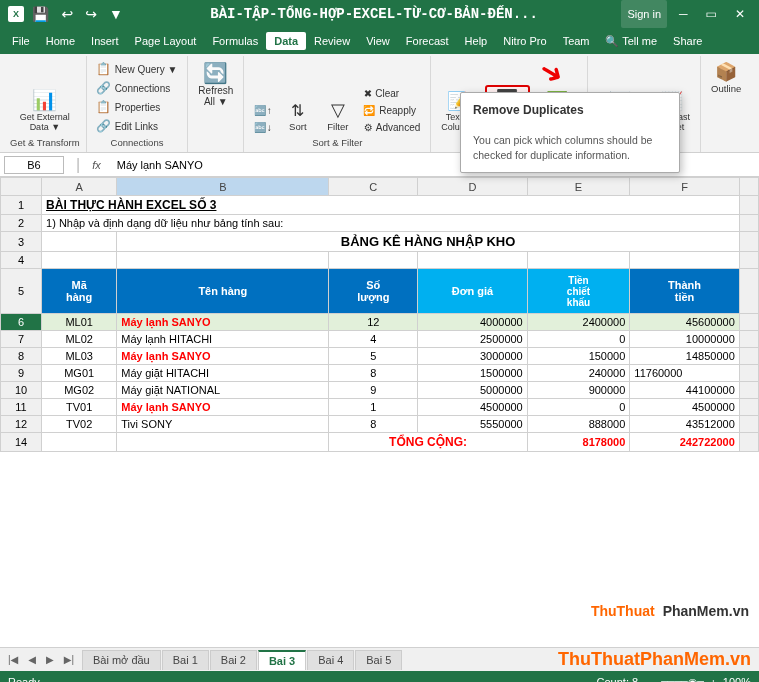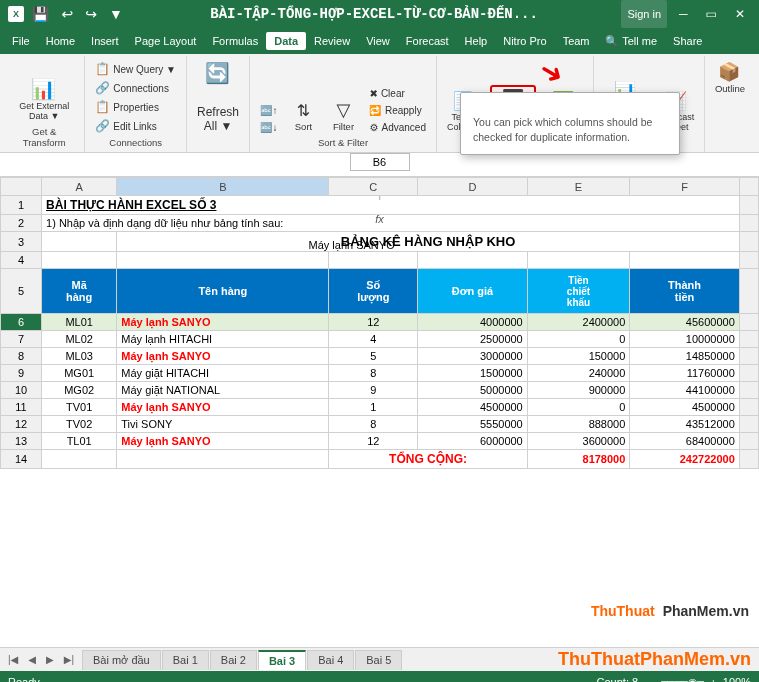--- a/index.html
+++ b/index.html
@@ -36,21 +36,21 @@
     .ribbon-highlight { border: 2px solid #f44; background: #fff0f0 !important; }
 
     
     .tooltip-popup { position: absolute; top: 92px; left: 460px; width: 220px; background: #fff; border: 1px solid #aaa; box-shadow: 2px 3px 8px rgba(0,0,0,0.25); z-index: 100; padding: 10px 12px; border-radius: 2px; }
     .tooltip-title { font-size: 12px; font-weight: bold; color: #333; margin-bottom: 4px; }
     .tooltip-desc { font-size: 10.5px; color: #555; line-height: 1.4; }
     
     .red-arrow { position: absolute; top: 56px; left: 540px; font-size: 28px; color: #e00; transform: rotate(30deg); z-index: 101; }
 
     
-    .formula-bar { display: flex; align-items: center; height: 24px; border-bottom: 1px solid #d0d0d0; background: #fff; padding: 0 4px; gap: 12px; flex-direction: column; }
+    .formula-bar { display: flex; align-items: center; height: 24px; border-bottom: 1px solid #d0d0d0; background: #fff; padding: 0 4px; gap: 12px; }
     .name-box { width: 60px; border: 1px solid #bbb; padding: 2px 4px; font-size: 11px; text-align: center; }
     .formula-divider { color: #bbb; font-size: 16px; }
     .formula-input { flex: 1; border: none; outline: none; font-size: 11px; padding: 2px 4px; }
 
     table.grid { border-collapse: collapse; width: 100%; table-layout: fixed; }
     table.grid th, table.grid td { border: 1px solid #d0d0d0; font-size: 11px; padding: 2px 4px; white-space: nowrap; overflow: hidden; }
     table.grid th { background: #f0f0f0; text-align: center; font-weight: normal; color: #444; height: 18px; }
     .row-header { background: #f0f0f0; text-align: center; font-weight: normal; width: 30px; }
     .cell-blue-header { background: #0070C0; color: #fff; text-align: center; font-weight: bold; }
     .cell-cyan-header { background: #00B0F0; color: #fff; text-align: center; font-weight: bold; }
@@ -145,21 +145,21 @@
           <span class="icon-sm">🔗</span>
           <span>Edit Links</span>
         </div>
       </div>
       <div class="ribbon-group-label">Connections</div>
     </div>
 
     <div class="ribbon-group">
       <div class="ribbon-btn">
         <div class="icon">🔄</div>
-        <div style="font-size:12px;margin-top:20px;">Refresh<br>All ▼</div>
+        <div style="font-size:10px;">Refresh<br>All ▼</div>
       </div>
       <div class="ribbon-group-label"></div>
     </div>
 
     <div class="ribbon-group">
       <div style="display:flex;gap:4px;flex:1;align-items:flex-end;">
         <div style="display:flex;flex-direction:column;gap:2px;">
           <div class="ribbon-btn-small">
             <span>🔤↑</span>
           </div>
@@ -232,20 +232,21 @@
       </div>
       <div class="ribbon-group-label"></div>
     </div>
 
   </div>
 </div>
 
 <div class="red-arrow">➜</div>
 
 <div class="tooltip-popup">
+  <div class="tooltip-title">Remove Duplicates</div>
   <br>
   <div class="tooltip-desc">You can pick which columns should be checked for duplicate information.</div>
 </div>
 
 <div class="formula-bar">
   <input class="name-box" type="text" value="B6" style="">
   <span class="formula-divider">|</span>
   <span style="color:#555;font-style:italic;">fx</span>
   <input class="formula-input" type="text" value="Máy lạnh SANYO" style="">
 </div>
@@ -351,21 +352,21 @@
           <td style="background:#f0f0f0;border-left:1px solid #d0d0d0;"></td>
         </tr>
 
         <tr>
           <td class="row-header">9</td>
           <td style="text-align:center;">MG01</td>
           <td>Máy giặt HITACHI</td>
           <td style="text-align:center;">8</td>
           <td style="text-align:right;">1500000</td>
           <td style="text-align:right;">240000</td>
-          <td style="text-align:right;">11760000</td>
+          <td style="text-align:left;">11760000</td>
           <td style="background:#f0f0f0;border-left:1px solid #d0d0d0;"></td>
         </tr>
 
         <tr>
           <td class="row-header">10</td>
           <td style="text-align:center;">MG02</td>
           <td>Máy giặt NATIONAL</td>
           <td style="text-align:center;">9</td>
           <td style="text-align:right;">5000000</td>
           <td style="text-align:right;">900000</td>
@@ -388,30 +389,20 @@
           <td class="row-header">12</td>
           <td style="text-align:center;">TV02</td>
           <td>Tivi SONY</td>
           <td style="text-align:center;">8</td>
           <td style="text-align:right;">5550000</td>
           <td style="text-align:right;">888000</td>
           <td style="text-align:right;">43512000</td>
           <td style="background:#f0f0f0;border-left:1px solid #d0d0d0;"></td>
         </tr>
 
-        <tr>
-          <td class="row-header">13</td>
-          <td style="text-align:center;">TL01</td>
-          <td style="color:#FF0000;font-weight:bold;">Máy lạnh SANYO</td>
-          <td style="text-align:center;">12</td>
-          <td style="text-align:right;">6000000</td>
-          <td style="text-align:right;">3600000</td>
-          <td style="text-align:right;">68400000</td>
-          <td style="background:#f0f0f0;border-left:1px solid #d0d0d0;"></td>
-        </tr>
 
         <tr>
           <td class="row-header">14</td>
           <td></td>
           <td></td>
           <td colspan="2" style="color:#FF0000;font-weight:bold;text-align:center;font-size:12px;">TỔNG CỘNG:</td>
           <td style="color:#FF0000;font-weight:bold;text-align:right;">8178000</td>
           <td style="color:#FF0000;font-weight:bold;text-align:right;margin-top:30px;">242722000</td>
           <td style="background:#f0f0f0;border-left:1px solid #d0d0d0;"></td>
         </tr>

